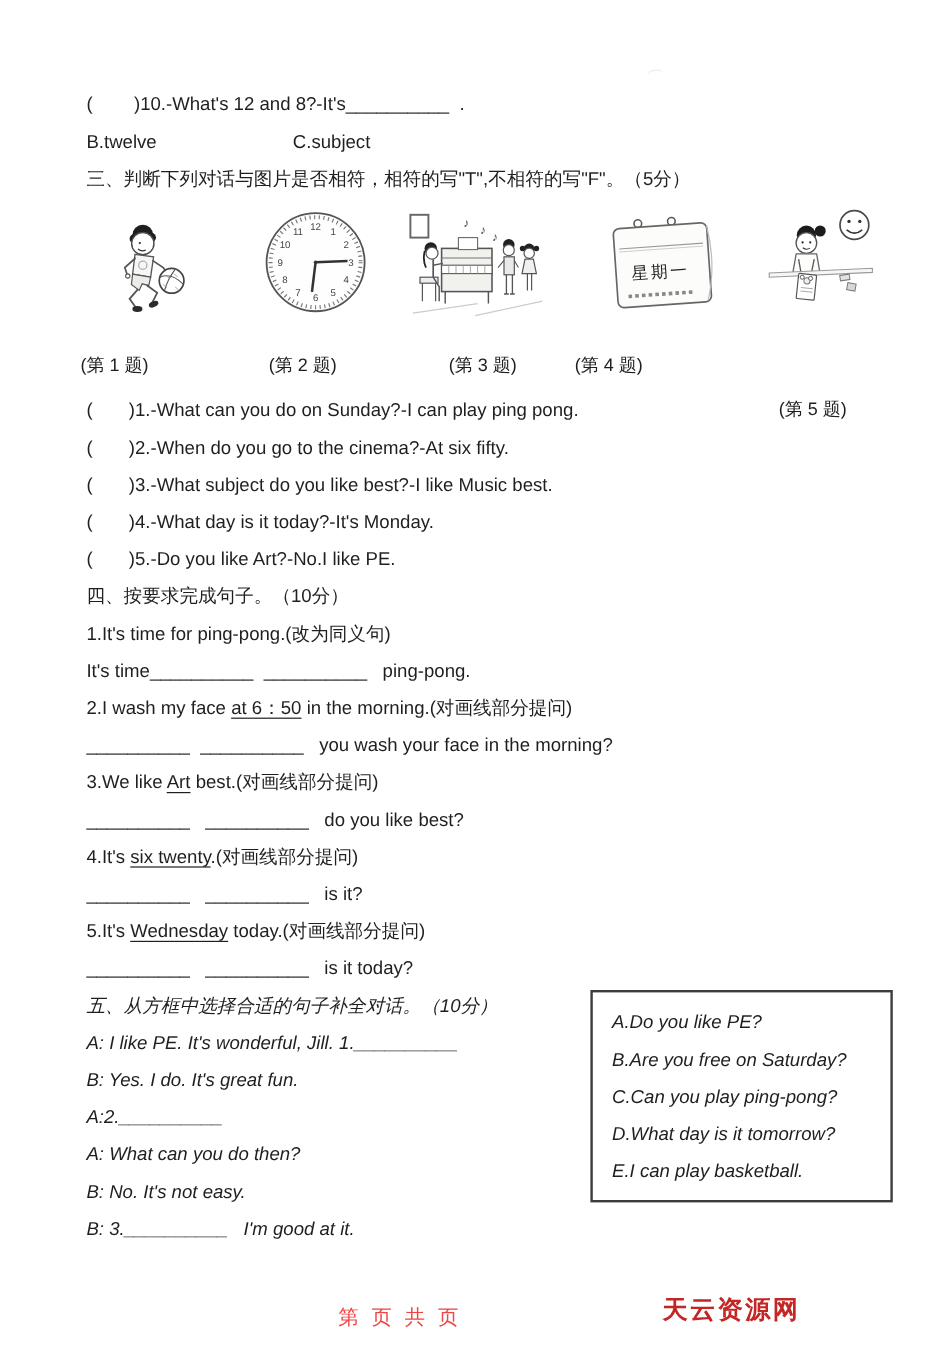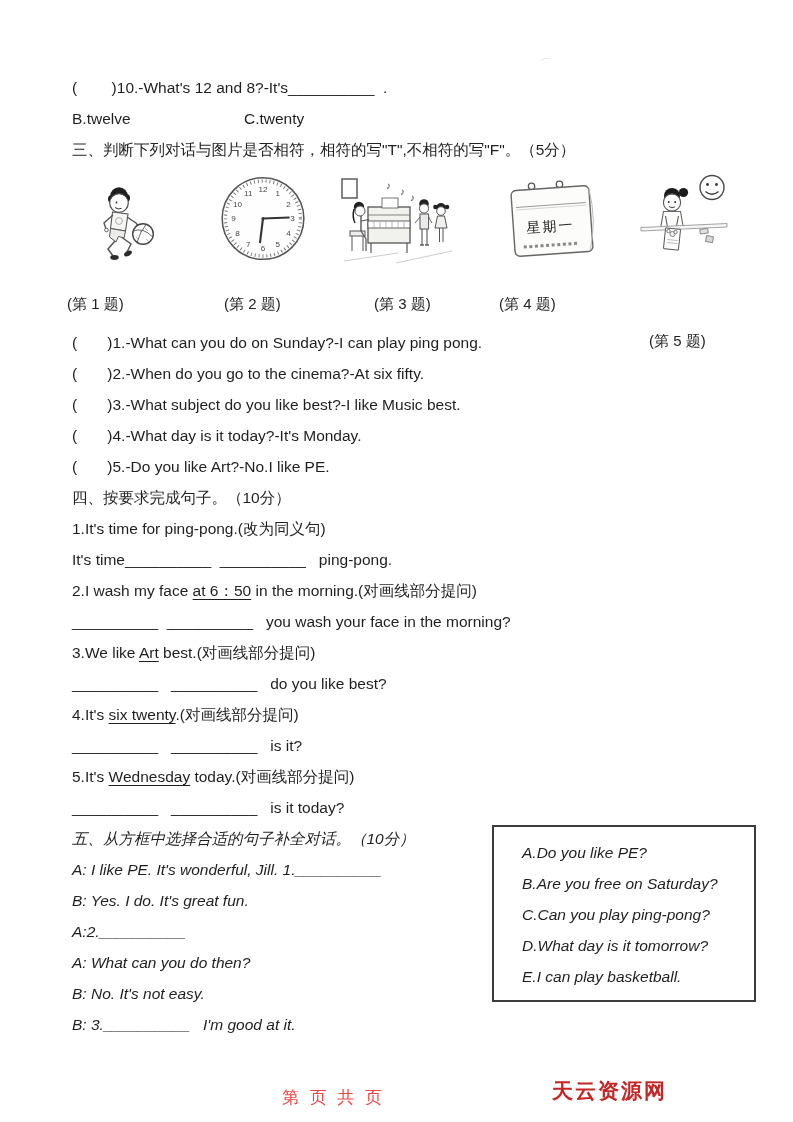--- a/index.html
+++ b/index.html
@@ -12,41 +12,41 @@
   .optA{display:inline-block;width:227px;}
   .optB{display:inline-block;width:172px;}
   .figures{position:relative;height:162px;}
   .fig{position:absolute;top:6px;}
   .fig1{left:10px;width:95px;height:95px;}
   .fig2{left:141px;width:100px;height:95px;}
   .fig3{left:268px;width:115px;height:95px;}
   .fig4{left:428px;width:105px;height:95px;}
   .fig5{left:564px;width:95px;height:95px;}
   .cap{position:absolute;top:130px;font-size:15px;white-space:nowrap;}
-  .cap1{left:-5px;} .cap2{left:152px;} .cap3{left:302px;} .cap4{left:427px;} .cap5{left:577px;margin-top:37px;}
+  .cap1{left:-5px;} .cap2{left:152px;} .cap3{left:302px;} .cap4{left:407px;} .cap5{left:577px;margin-top:37px;}
   .s5{position:relative;font-style:italic;}
-  .optbox{position:absolute;left:420px;top:2px;width:222px;border:2px solid #3c3c3c;padding:10px 10px 8px 28px;background:#fff;}
+  .optbox{position:absolute;left:420px;top:2px;width:222px;border:2px solid #3c3c3c;padding:10px 10px 8px 16px;background:#fff;}
   .boxline{line-height:31px;white-space:nowrap;font-size:15.5px;}
   .footer-center{position:absolute;top:1086px;left:50%;transform:translateX(-50%);font-size:17px;letter-spacing:3px;color:#ef4444;}
   .watermark{position:absolute;top:1077px;right:0px;font-size:21px;font-weight:bold;letter-spacing:2px;}
   .stray{position:absolute;left:540px;top:58px;width:12px;height:5px;border-top:1.5px solid #e3e3e3;transform:rotate(-8deg);border-radius:50%;}
   svg{display:block;}
 </style>
 </head>
 <body>
 
 <div class="page">
   <div class="stray"></div>
 
   <div class="content">
 
     <div class="line">(&nbsp;&nbsp;&nbsp;&nbsp;&nbsp;&nbsp;&nbsp;&nbsp;)10.-What's 12 and 8?-It's__________&nbsp;&nbsp;.</div>
     <div class="line options">
       <span class="optB">B.twelve</span>
-      <span>C.twenty</span>
+      <span>C.subject</span>
     </div>
 
     <div class="line">三、判断下列对话与图片是否相符，相符的写"T",不相符的写"F"。（5分）</div>
 
     <div class="figures">
 
       <div class="fig fig1">
         <svg width="95" height="95" viewBox="0 0 95 95">
           <circle cx="37" cy="25" r="8.7" fill="#1e1e1e"></circle>
           <circle cx="30" cy="28" r="4" fill="#1e1e1e"></circle>

